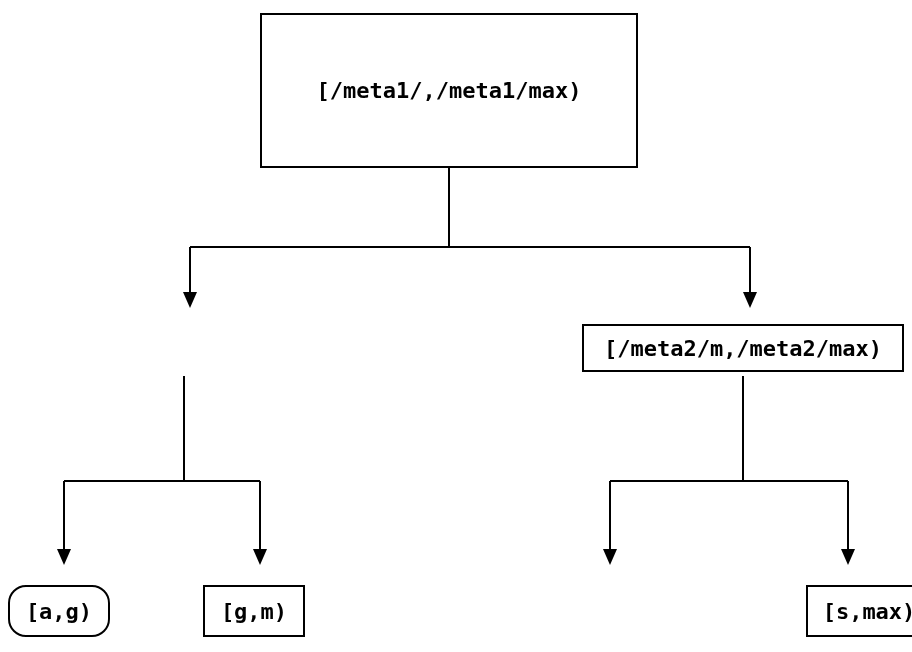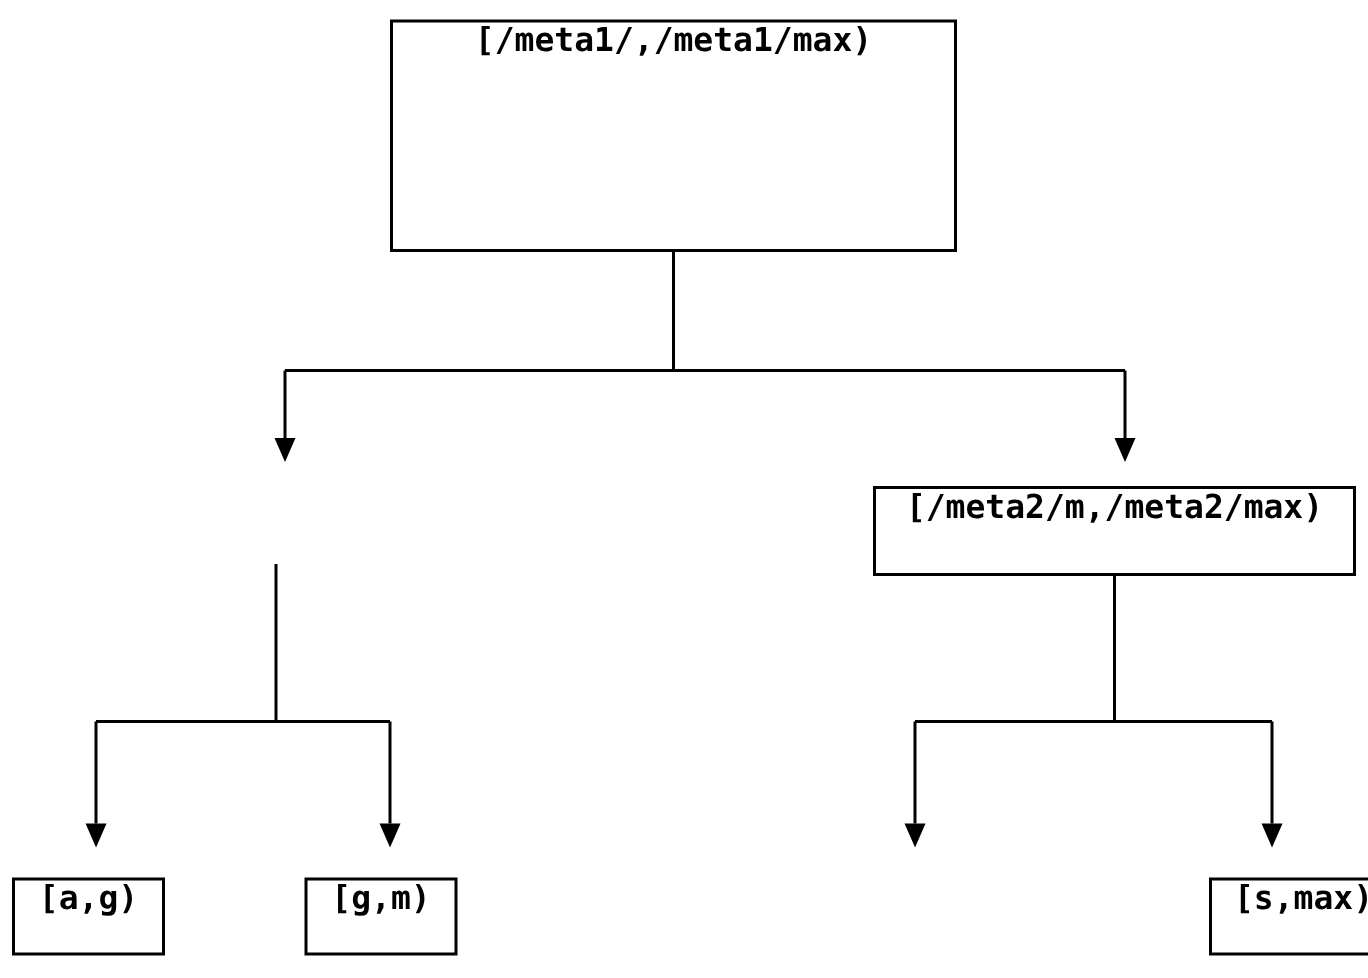--- a/index.html
+++ b/index.html
@@ -30,30 +30,31 @@
   .connectors path.arrowhead {
     fill: #000000;
     stroke: none;
   }
   .node {
     position: absolute;
     box-sizing: border-box;
     border: 2px solid #000000;
     background: #ffffff;
     display: flex;
+    align-items: center;
     justify-content: center;
     color: #000000;
     font-size: 22px;
     font-weight: bold;
     white-space: nowrap;
   }
   .node-root   { left: 260px; top: 13px;  width: 378px; height: 155px; }
   .node-left   { left: 22px;  top: 324px; width: 323px; height: 52px; }
-  .node-right  { left: 582px; top: 324px; width: 322px; height: 60px; }
-  .node-leaf-ag   { left: 8px;   top: 585px; width: 102px; height: 52px; }
+  .node-right  { left: 582px; top: 324px; width: 322px; height: 48px; }
+  .node-leaf-ag   { left: 8px;   top: 585px; width: 102px; height: 52px; border-radius: 18px; }
   .node-leaf-gm   { left: 203px; top: 585px; width: 102px; height: 52px; }
   .node-leaf-ms   { left: 553px; top: 585px; width: 102px; height: 52px; }
   .node-leaf-smax { left: 778px; top: 585px; width: 126px; height: 52px; margin-left: 28px; }
 </style>
 </head>
 <body>
 
 <div class="canvas">
 
   <svg class="connectors" viewBox="0 0 912 652" xmlns="http://www.w3.org/2000/svg">

